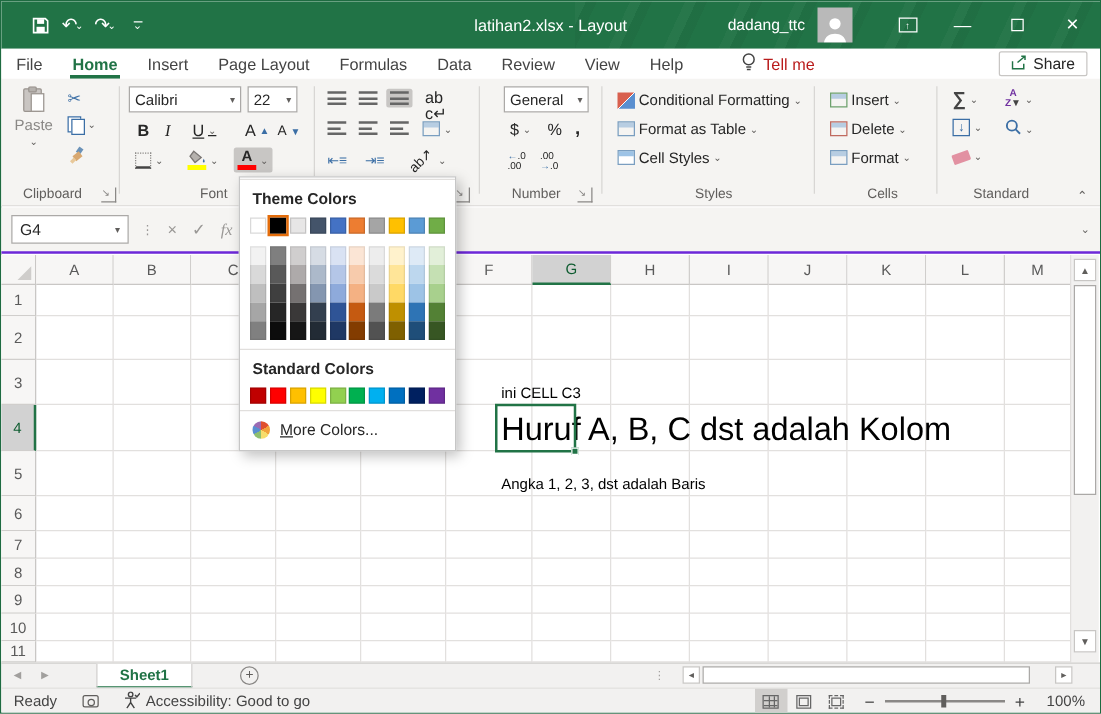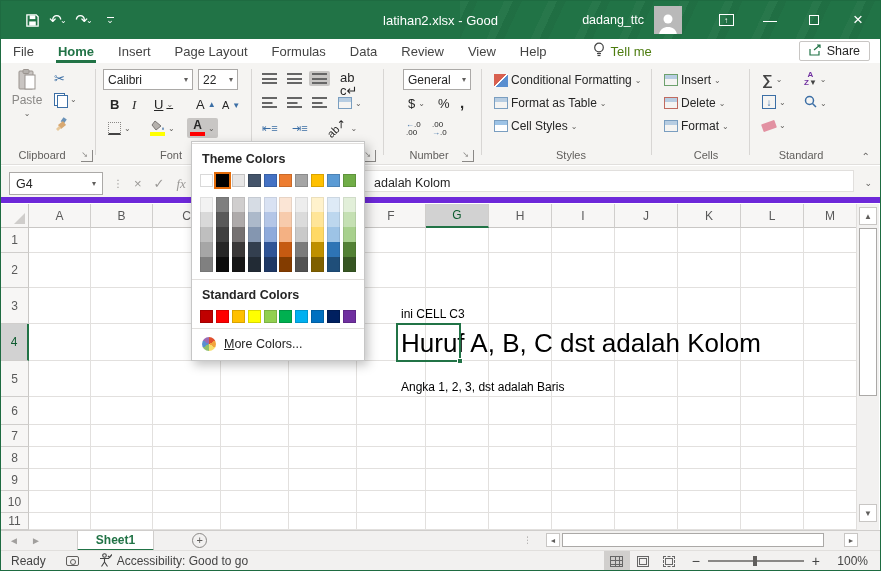--- a/index.html
+++ b/index.html
@@ -21,21 +21,21 @@
   .avatar{ width:28px; height:28px; background:#b9b9b9; display:flex; align-items:flex-end; justify-content:center; overflow:hidden; margin-right:22px; }
   .caption-btn{ width:44px; height:38px; display:flex; align-items:center; justify-content:center; color:#fff; font-size:14px; cursor:pointer; }
   .max-box{ width:10px; height:10px; border:1px solid #fff; display:inline-block; }
   .ribbonopt-box{ width:15px; height:12px; border:1px solid #fff; display:flex; align-items:center; justify-content:center; font-size:8px; }
 
   
   .menubar{ position:absolute; left:0; top:38px; width:100%; height:24px; background:#fff; display:flex; align-items:center; font-size:13px; color:#444; }
   .menu-tab{ padding:0 12px; height:24px; display:flex; align-items:center; cursor:pointer; position:relative; }
   .menu-tab.active{ color:#217346; font-weight:bold; }
   .menu-tab.active::after{ content:""; position:absolute; left:10px; right:10px; bottom:0; height:3px; background:#217346; }
-  .tellme{ display:flex; align-items:center; gap:6px; margin-left:34px; color:#4d7c0f; cursor:pointer; }
+  .tellme{ display:flex; align-items:center; gap:6px; margin-left:34px; color:#b91c1c; cursor:pointer; }
   .share-btn{ position:absolute; right:10px; top:2px; height:20px; border:1px solid #c8c6c4; background:#fff; border-radius:2px;
               display:flex; align-items:center; gap:5px; padding:0 9px; font-size:12.5px; color:#262626; cursor:pointer; }
 
   
   .ribbon{ position:absolute; left:0; top:62px; width:100%; height:102px; background:#f5f4f2; border-bottom:1px solid #e1dfdd; }
   .rsep{ position:absolute; top:6px; height:86px; width:1px; background:#d8d6d4; }
   .grp-label{ position:absolute; top:86px; font-size:11px; color:#605e5c; text-align:center; }
   .launcher{ position:absolute; top:87px; width:12px; height:12px; border-left:1px solid #8a8886; border-bottom:1px solid #8a8886; color:#8a8886; font-size:8px; line-height:10px; text-align:right; cursor:pointer; transform:scaleX(-1); }
   .launcher span{ display:inline-block; transform:scaleX(-1); }
   .rbtn{ position:absolute; display:flex; align-items:center; gap:3px; color:#262626; font-size:12px; cursor:pointer; padding:2px 3px; border-radius:2px; }
@@ -58,21 +58,21 @@
   .copy-ic{ position:relative; width:13px; height:13px; }
   .copy-ic::before,.copy-ic::after{ content:""; position:absolute; width:9px; height:11px; border:1px solid #3b6ea5; background:#fff; }
   .copy-ic::before{ left:0; top:0; } .copy-ic::after{ left:3px; top:2px; }
   .border-ic{ width:13px; height:13px; border:1px dotted #8a8886; border-bottom:2px solid #444; }
   .eraser-ic{ width:14px; height:8px; background:#e291a2; transform:rotate(-20deg); border-radius:1px; }
   .sum-ic{ font-size:15px; color:#444; font-weight:bold; }
   .sort-ic{ font-size:8px; line-height:1; color:#7030a0; font-weight:bold; text-align:center; }
   .filldown-ic{ width:14px; height:14px; border:1px solid #3b6ea5; color:#3b6ea5; font-size:10px; display:flex; align-items:center; justify-content:center; }
 
   
-  .formula-row{ position:absolute; left:0; top:165px; width:100%; height:37px; background:#f5f4f2; border-bottom:6px solid #6d28d9; }
+  .formula-row{ position:absolute; left:0; top:165px; width:100%; height:37px; background:#f5f4f2; border-bottom:2px solid #6d28d9; }
   .namebox{ position:absolute; left:8px; top:6px; width:94px; height:23px; background:#fff; border:1px solid #aba9a7; display:flex; align-items:center; font-size:12.5px; color:#262626; padding:0 6px; }
   .namebox .dd{ margin-left:auto; font-size:8px; color:#605e5c; }
   .fx-icons{ position:absolute; left:112px; top:6px; height:23px; display:flex; align-items:center; gap:12px; color:#9a9896; font-size:13px; }
   .fbar{ position:absolute; left:248px; right:26px; top:4px; bottom:5px; background:#fff; border:1px solid #e1dfdd; }
   .fbar-text{ position:absolute; left:124px; top:5px; font-size:12.5px; color:#262626; white-space:nowrap; }
   .fbar-chev{ position:absolute; right:8px; top:12px; font-size:9px; color:#605e5c; cursor:pointer; }
 
   
   .gridwrap{ position:absolute; left:0; top:203px; width:855px; height:326px; background:#fff; }
   .corner{ position:absolute; left:0; top:0; width:28px; height:24px; background:#f7f6f5; border-right:1px solid #c9c7c5; border-bottom:1px solid #c9c7c5; }
@@ -161,21 +161,21 @@
         <svg width="15" height="15" viewBox="0 0 16 16">
             <path d="M2 2h10l2 2v10H2z" fill="none" stroke="#fff" stroke-width="1.4"></path>
             <rect x="5" y="2.5" width="6" height="4" fill="#fff"></rect>
             <rect x="4.5" y="9" width="7" height="4.5" fill="#fff"></rect>
           </svg>
       </div>
       <div class="btn">↶<span class="chev">⌄</span></div>
       <div class="btn">↷<span class="chev">⌄</span></div>
       <div class="btn" style="flex-direction:column; line-height:5px; font-size:9px;"><span style="border-top:1px solid #fff; width:7px; display:inline-block;"></span>⌄</div>
     </div>
-    <div class="win-title">latihan2.xlsx  -  Good</div>
+    <div class="win-title">latihan2.xlsx  -  Layout</div>
     <div class="tb-right">
       <span class="tb-user">dadang_ttc</span>
       <span class="avatar">
         <svg width="24" height="22" viewBox="0 0 24 22">
             <circle cx="12" cy="7" r="4.5" fill="#fff"></circle>
             <path d="M3 24c0-6 4-9 9-9s9 3 9 9z" fill="#fff"></path>
           </svg>
       </span>
       <span class="caption-btn">
           <span class="ribbonopt-box">↑</span>
@@ -431,23 +431,20 @@
     <div class="namebox">
         <span>G4</span>
         <span class="dd">▾</span>
       </div>
     <div class="fx-icons">
       <span style="font-size:10px; letter-spacing:-1px;">⋮</span>
       <span>×</span>
       <span>✓</span>
       <span style="font-style:italic; font-family:'Liberation Serif',serif;">fx</span>
     </div>
-    <div class="fbar">
-      <span class="fbar-text">adalah Kolom</span>
-    </div>
     <div class="fbar-chev">⌄</div>
   </div>
 
   <div class="gridwrap">
     <div class="corner"></div>
     <div class="colheads" id="col-headers">
         <div class="colhead" style="width: 62px;">A</div>
         <div class="colhead" style="width: 62px;">B</div>
         <div class="colhead" style="width: 68px;">C</div>
         <div class="colhead" style="width: 68px;">D</div>

